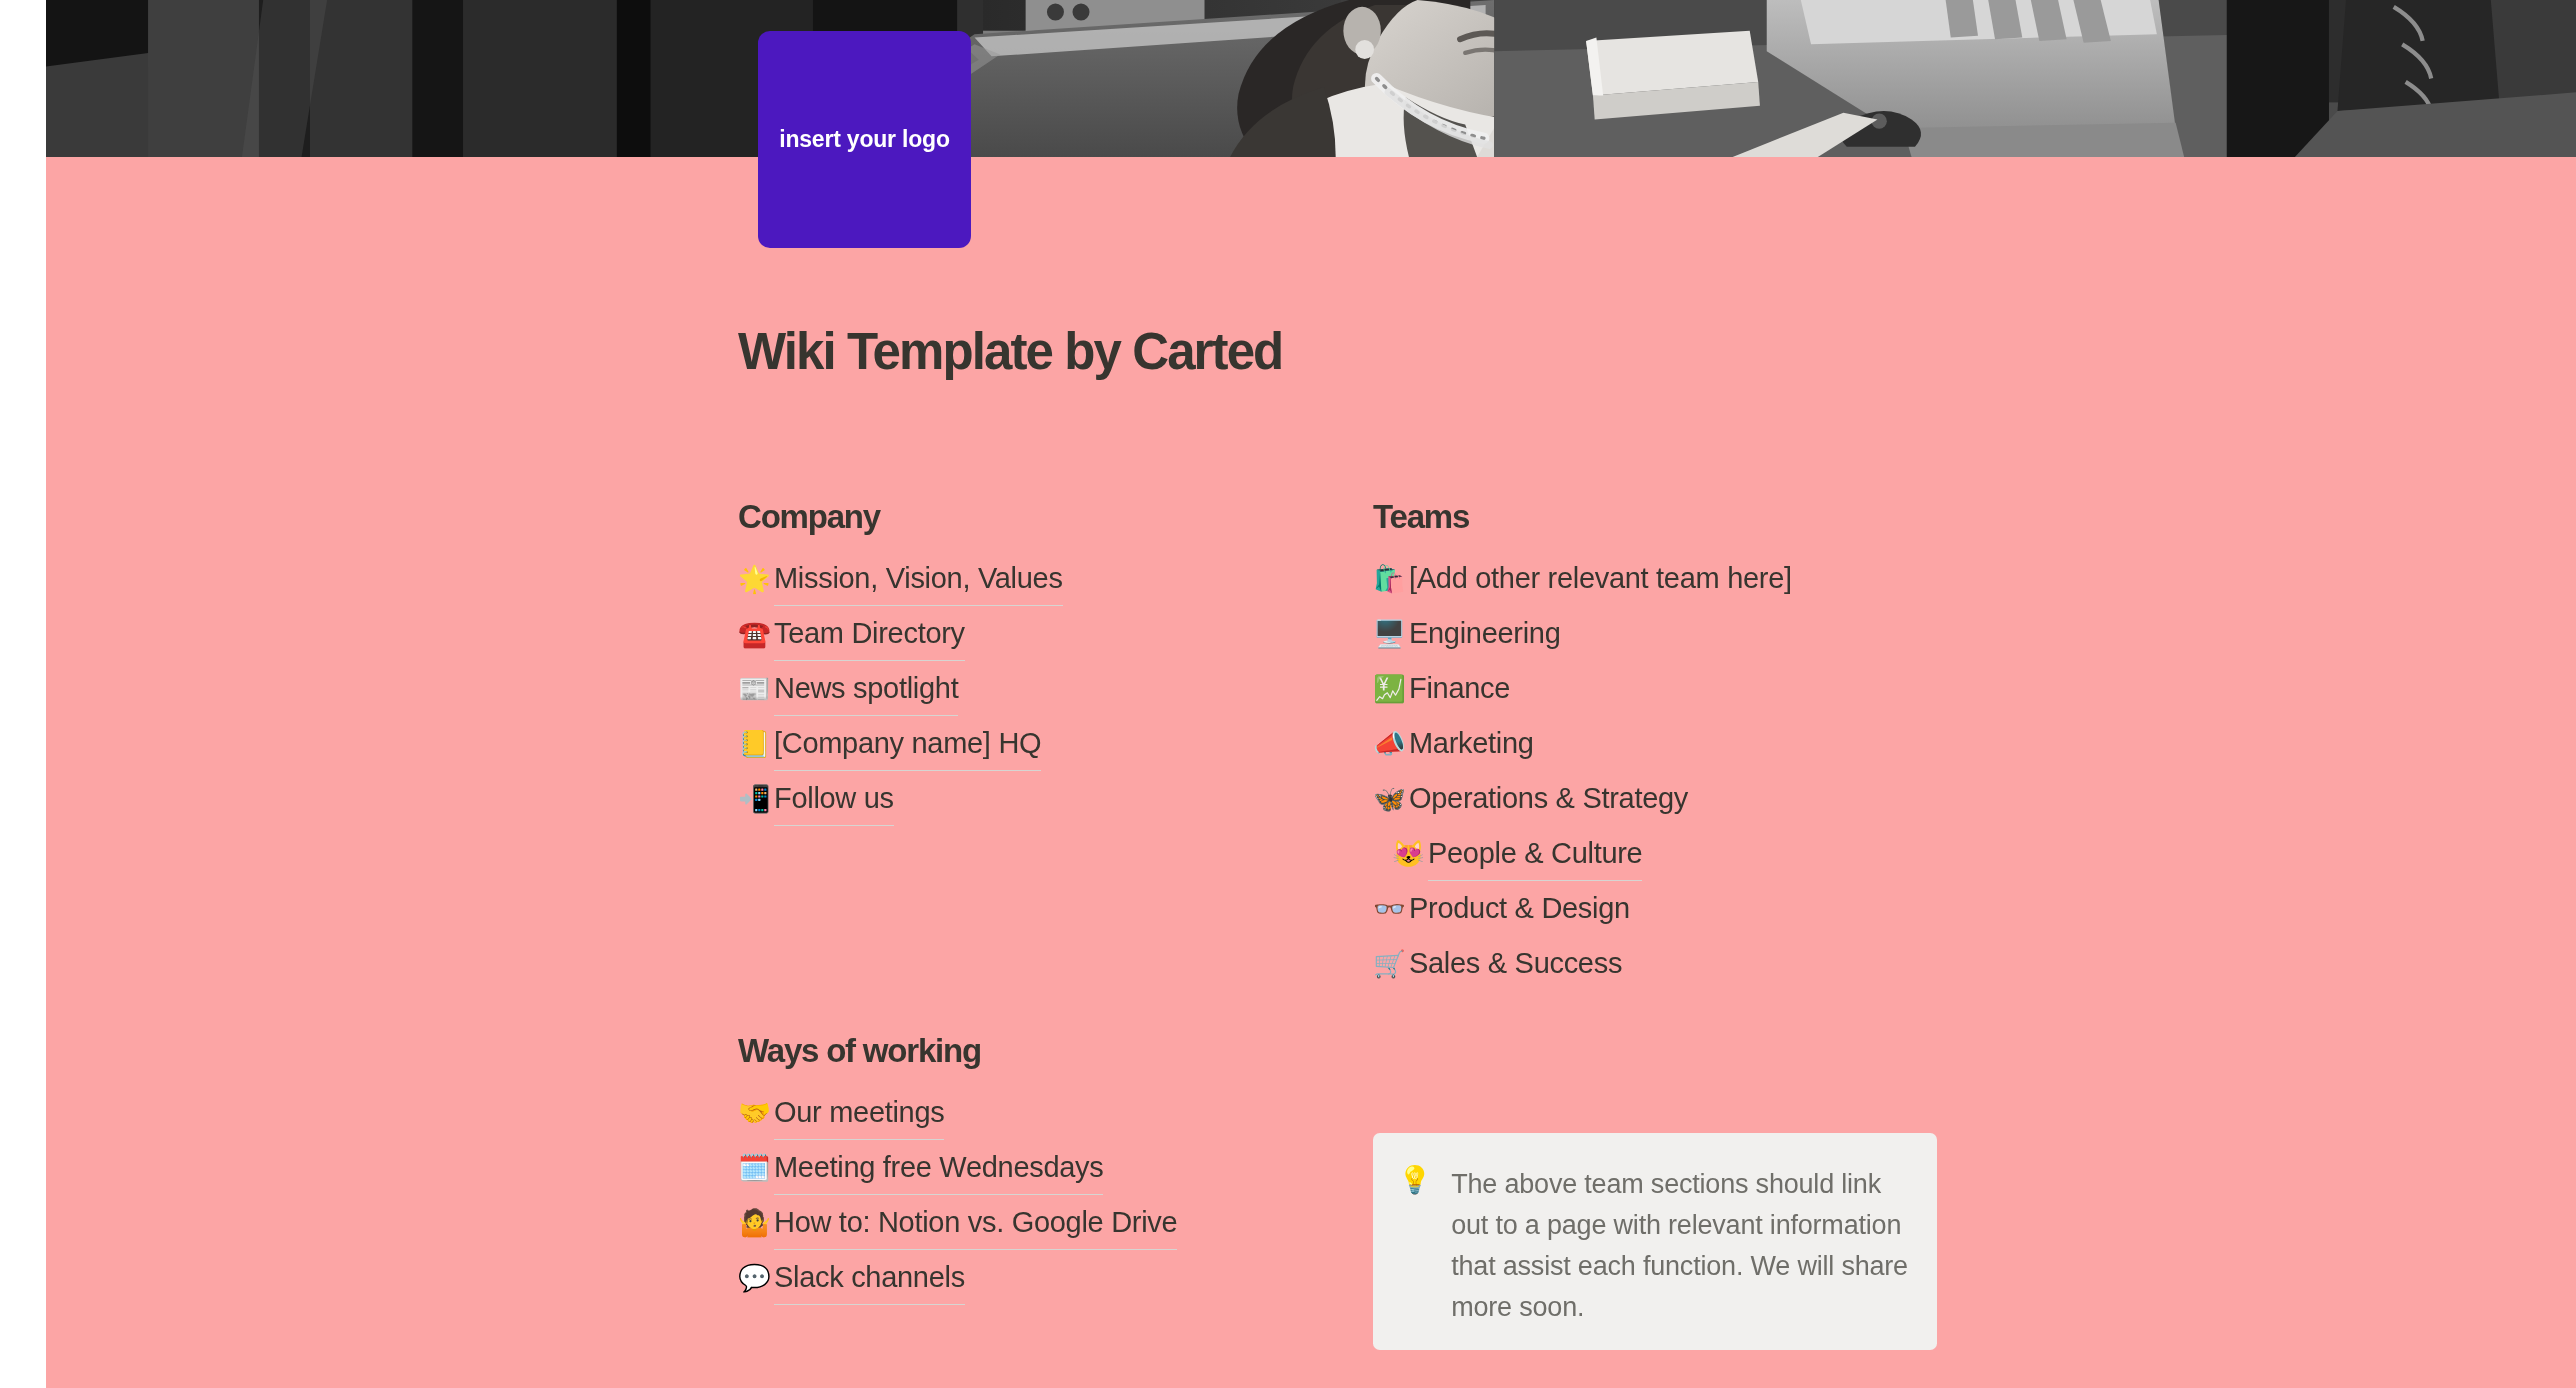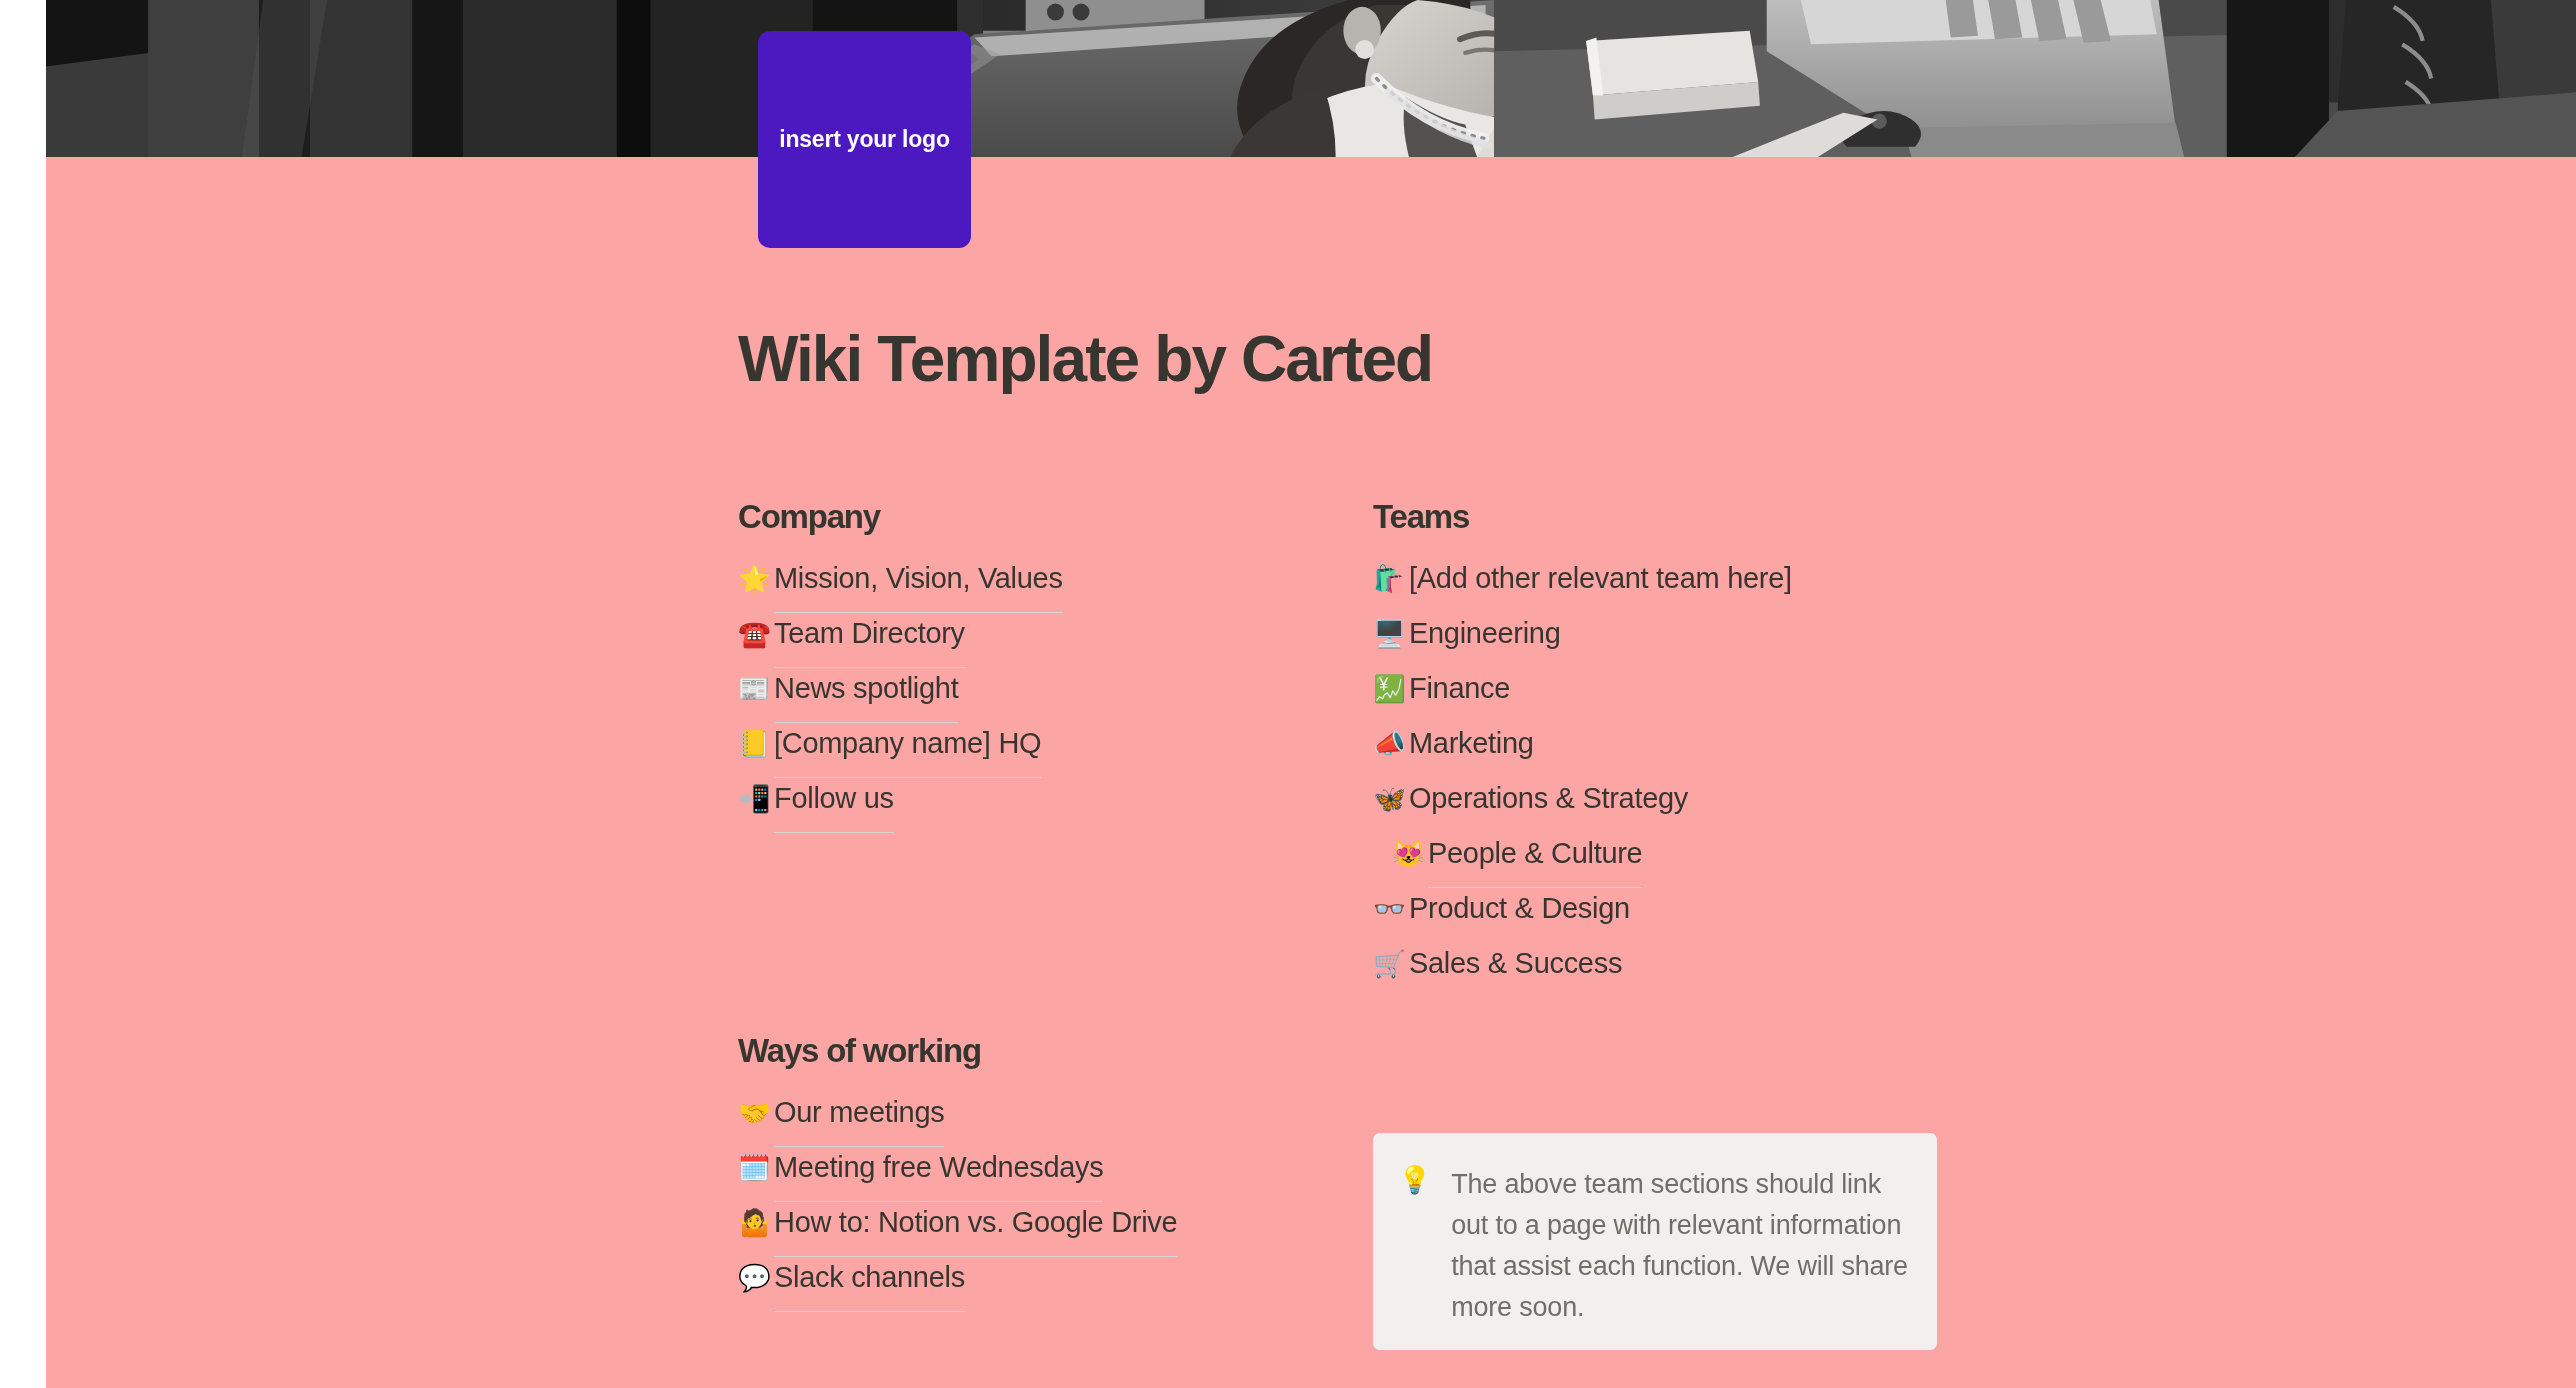--- a/index.html
+++ b/index.html
@@ -46,21 +46,21 @@
     font-size: 23px;
     font-weight: 700;
     letter-spacing: -0.2px;
     white-space: nowrap;
   }
 
   
   .page-title {
     position: absolute;
     left: 692px; top: 322px;
-    font-size: 64px;
+    font-size: 51px;
     font-weight: 700;
     color: #37352f;
     letter-spacing: -1.9px;
     white-space: nowrap;
   }
 
   
   .col-left  { position: absolute; left: 692px; top: 499px; width: 596px; }
   .col-right { position: absolute; left: 1327px; top: 499px; width: 596px; }
   .col-left-lower { position: absolute; left: 692px; top: 1033px; width: 596px; }
@@ -90,21 +90,21 @@
 
   .item-emoji {
     font-size: 26.4px;
     width: 36px;
     flex: 0 0 36px;
     line-height: 1;
     display: inline-block;
   }
   .item-label {
     font-weight: 400;
-    padding-bottom: 17px;
+    padding-bottom: 10px;
   }
   .item-label.underlined {
     border-bottom: 1.7px solid #d6d5d2;
   }
 
   
   .callout {
     position: absolute;
     left: 1327px; top: 1133px;
     width: 564px; height: 217px;

